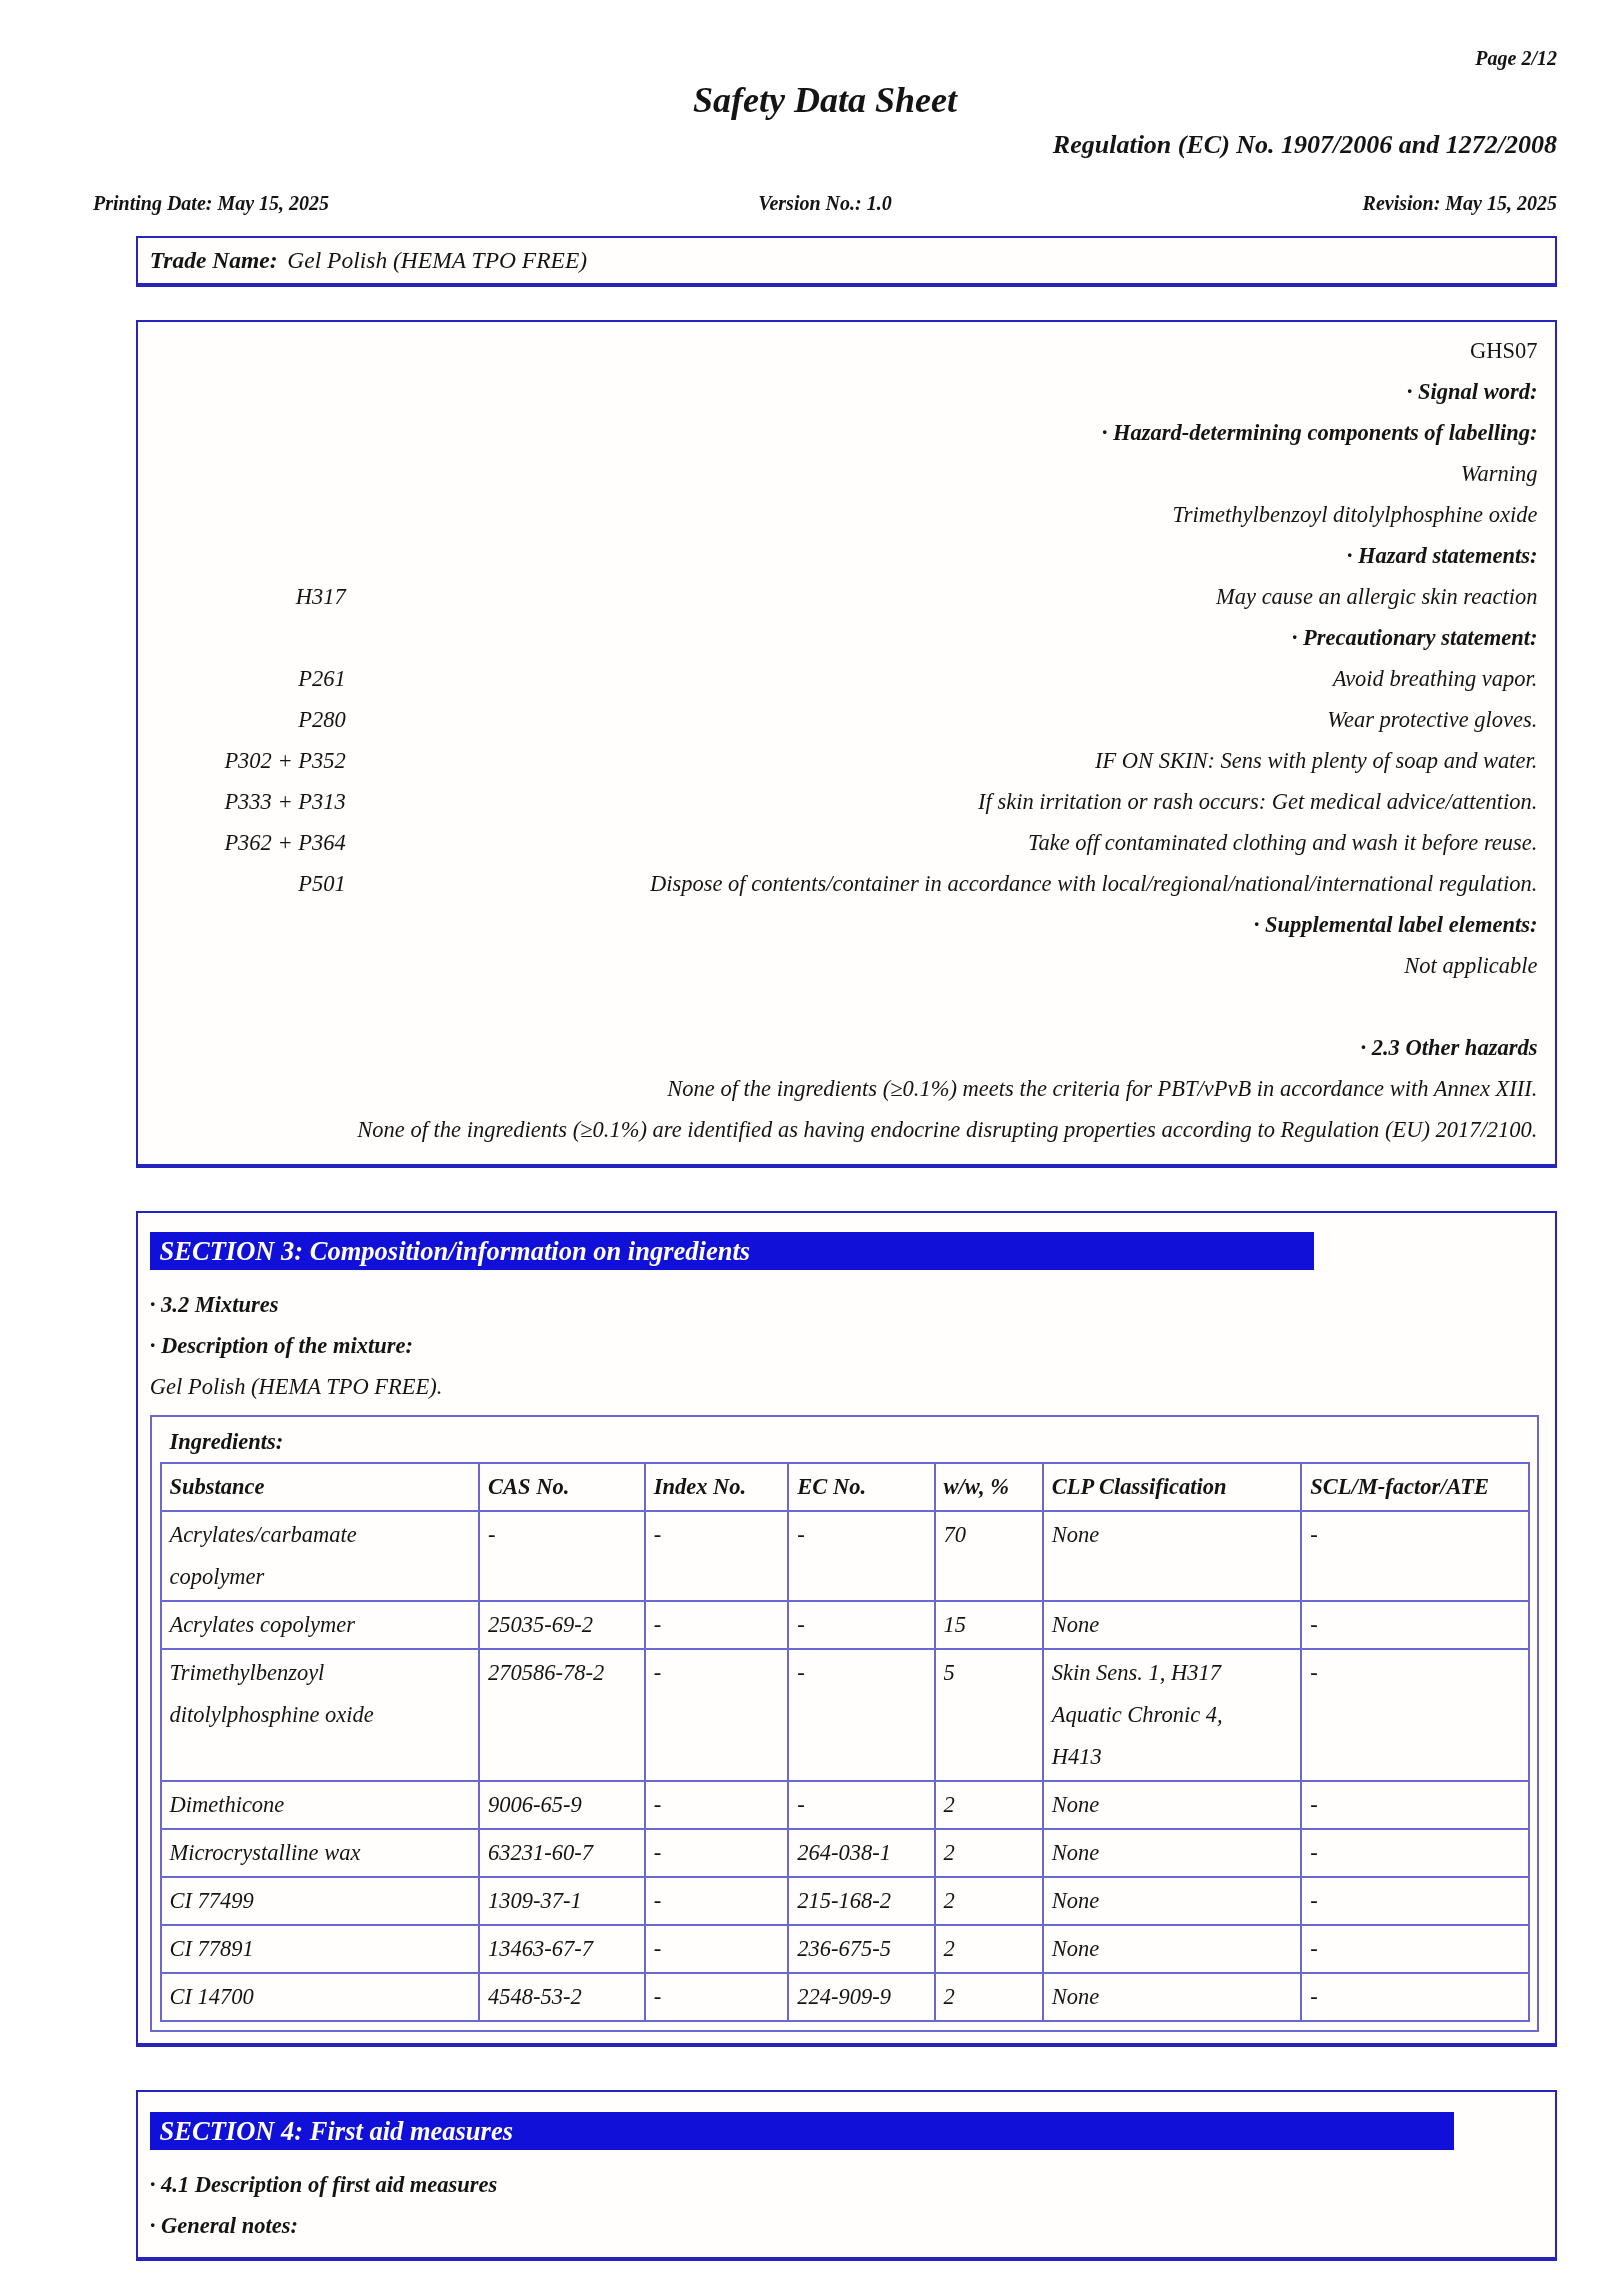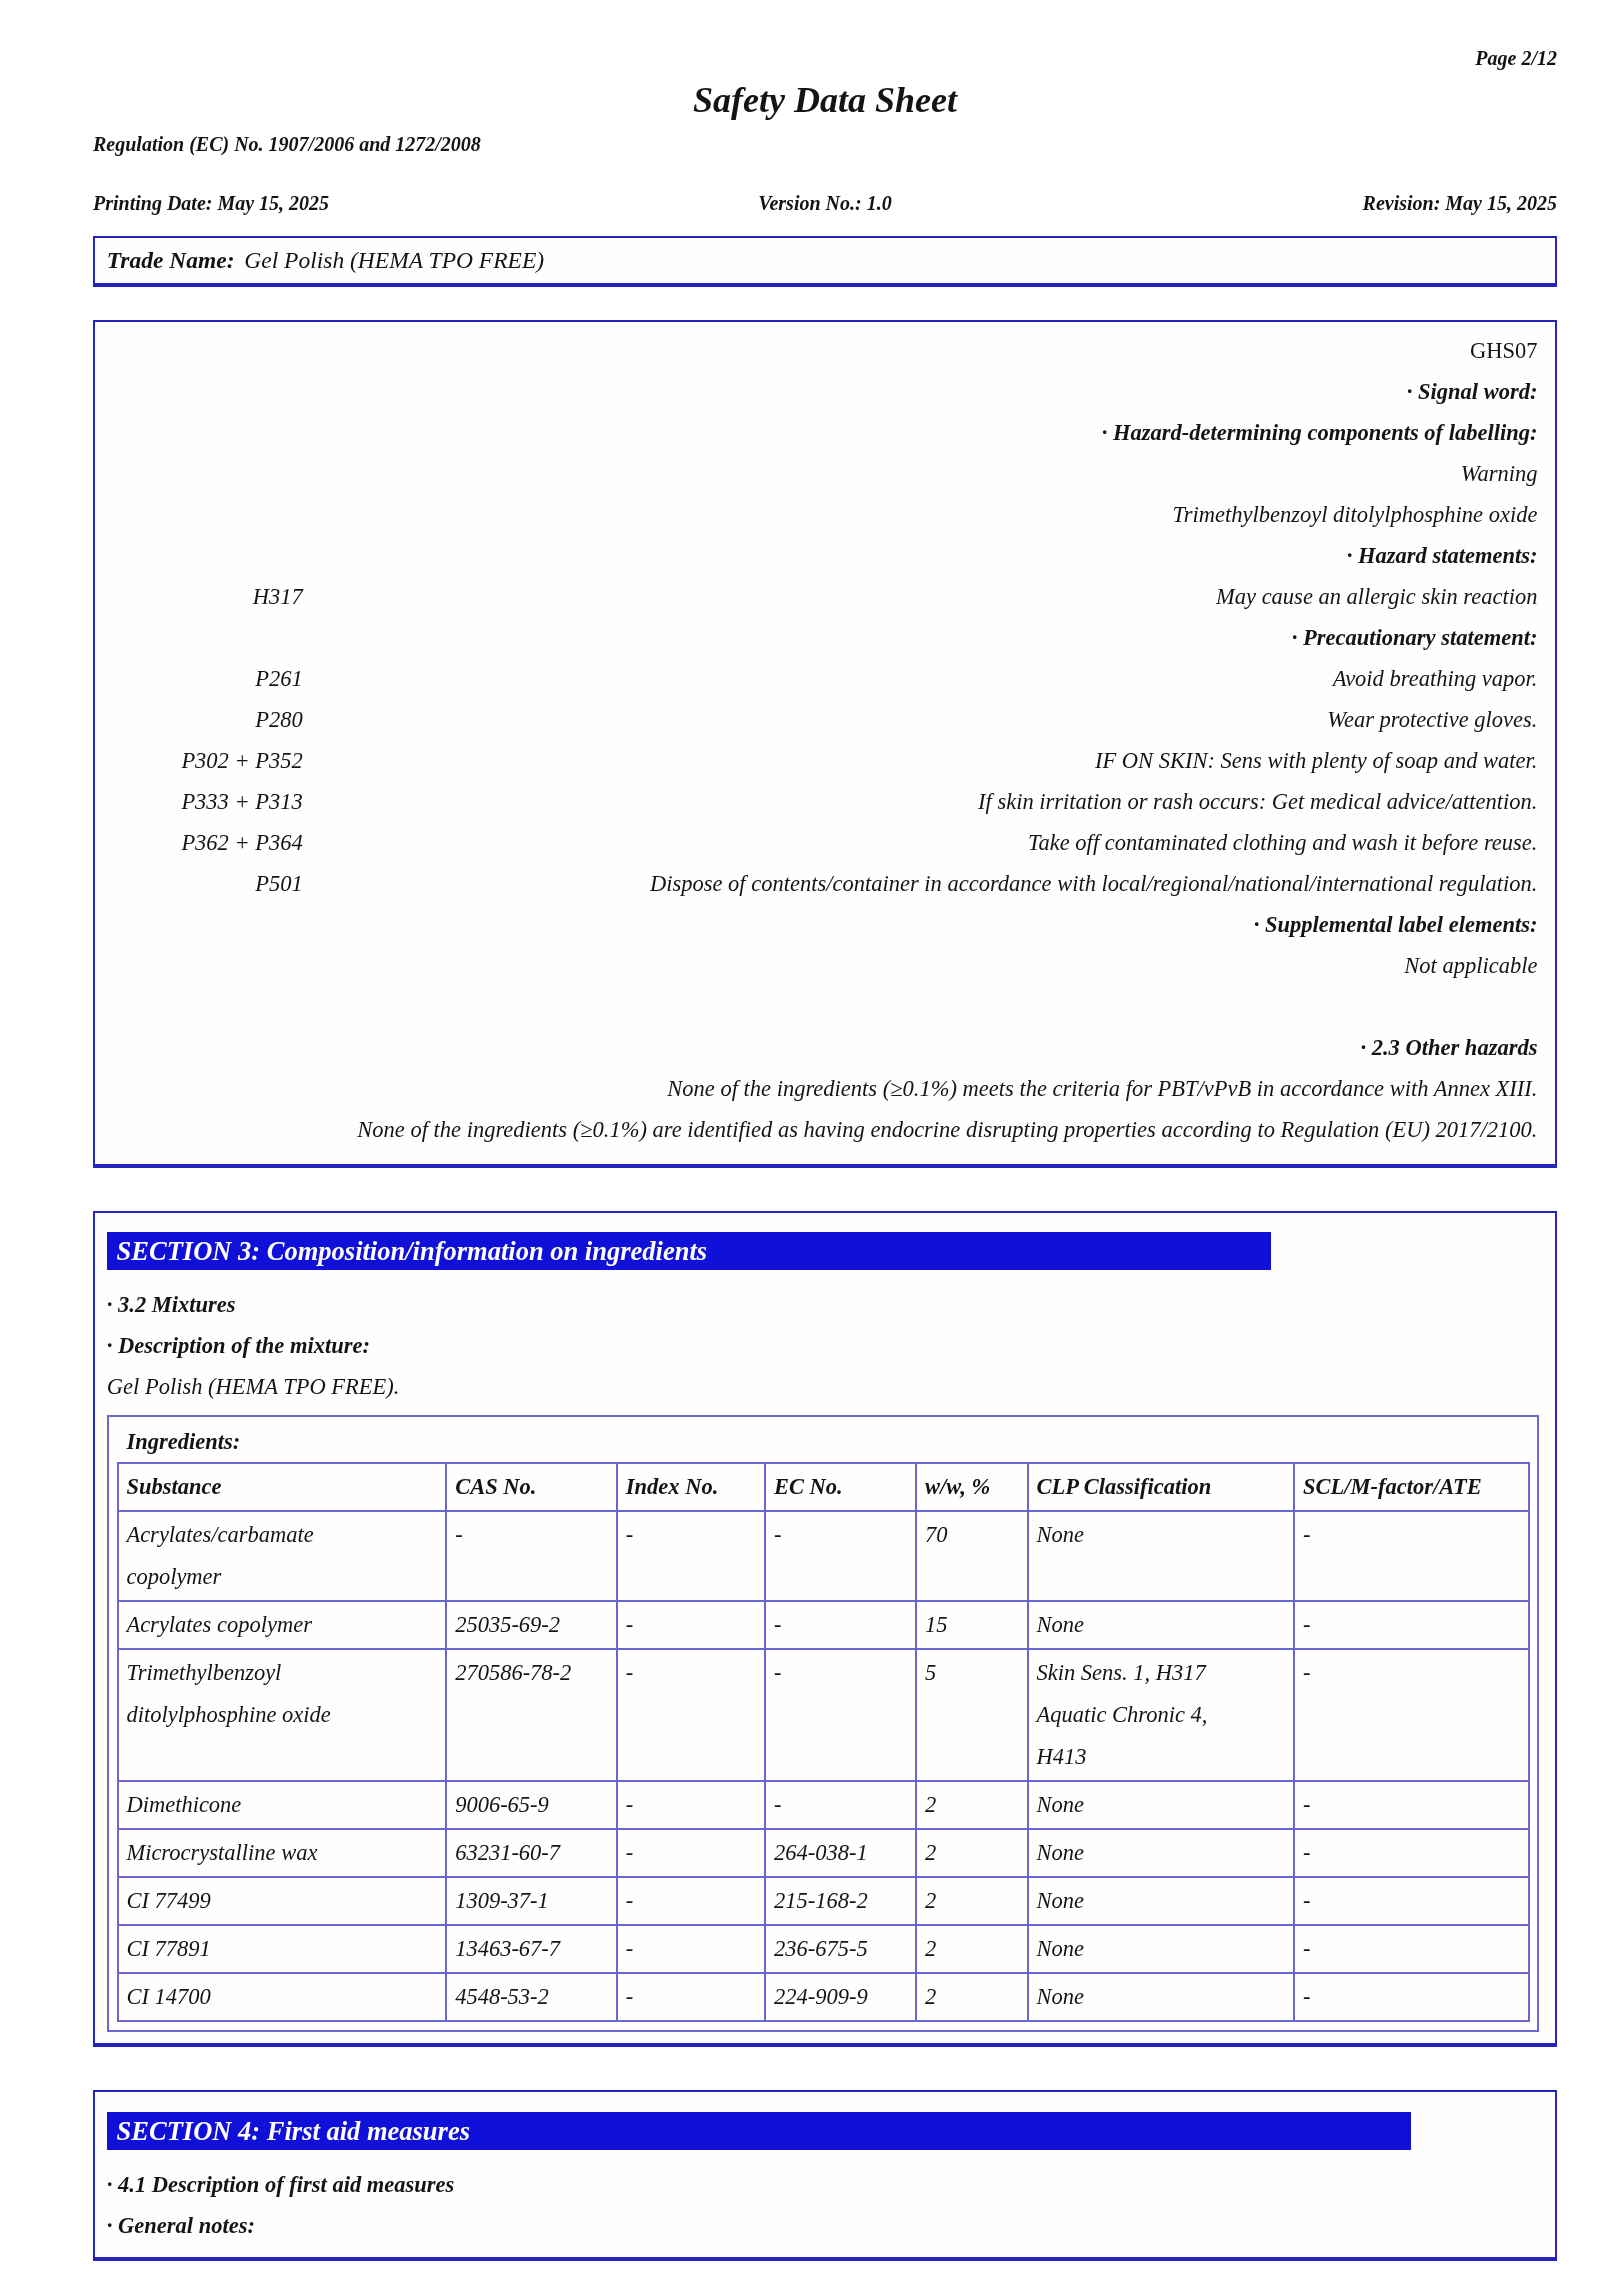--- a/index.html
+++ b/index.html
@@ -7,29 +7,30 @@
   body {
     width: 1621px; min-height: 2293px;
     font-family: "Liberation Serif", "DejaVu Serif", serif;
     font-style: italic;
     color: var(--text, #141414);
   }
   .page { width: 1621px; min-height: 2293px; padding: 45px 64px 59px 93px; }
 
   .page-num { text-align: right; font-weight: bold; font-size: 20px; line-height: 27.4px; }
   .title    { text-align: center; font-weight: bold; font-size: 36px; line-height: 45px; margin: 5.9px 0 0; }
-  .subtitle { text-align: left; font-weight: bold; font-size: 20px; line-height: 39px; margin: 2px 0 0; }
+  .subtitle { text-align: right; font-weight: bold; font-size: 26px; line-height: 39px; margin: 2px 0 0; }
   .meta { display: grid; grid-template-columns: 1fr auto 1fr; font-weight: bold; font-size: 20px; margin-top: 27.4px; }
   .meta .right { text-align: right; }
   .meta .center { text-align: center; }
 
   .box {
     border: 2.9px solid var(--box-border, #2525be);
     border-bottom-width: 4.9px;
     background: #fffefd;
+    margin-left: 43px;
   }
   .trade-box { margin-top: 21.6px; height: 51px; display: flex; align-items: center; padding-left: 11.8px; font-size: 23.5px; }
   .trade-box .b { font-weight: bold; margin-right: 9.8px; }
 
   .hazard-box { margin-top: 33px; padding: 7.8px 17.6px 13.7px 11.8px; font-size: 22.5px; text-align: right; }
   .line { line-height: 41px; min-height: 41px; }
   .lbl  { font-weight: bold; }
   .ghs  { font-style: normal; padding-left: 11.8px; }
   .stmt { display: flex; }
   .stmt .code { flex: none; width: 196px; padding-left: 13.7px; }

